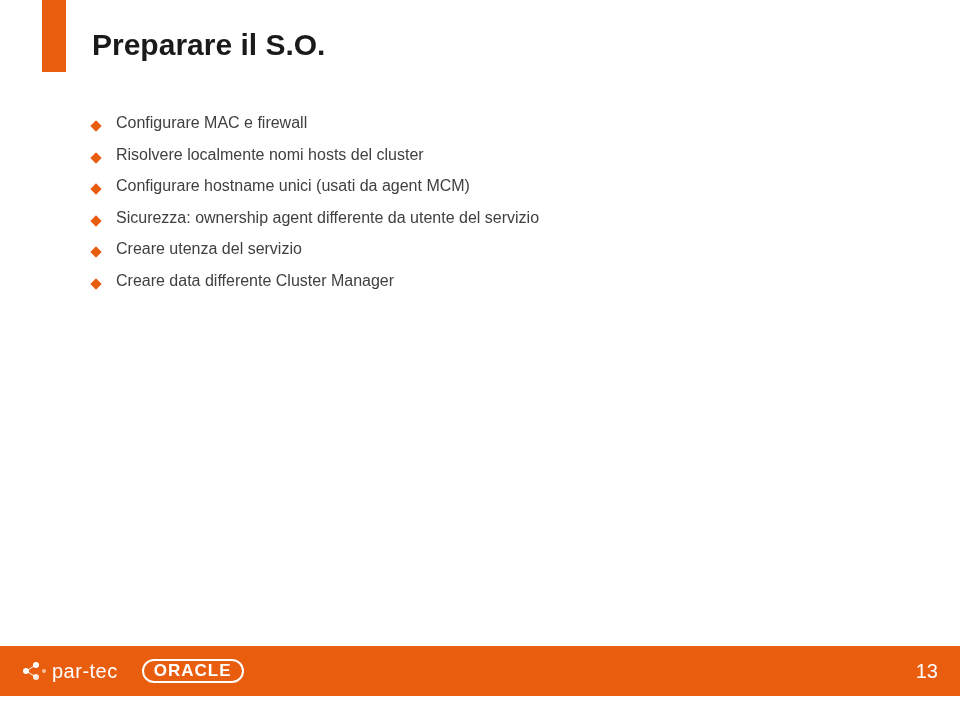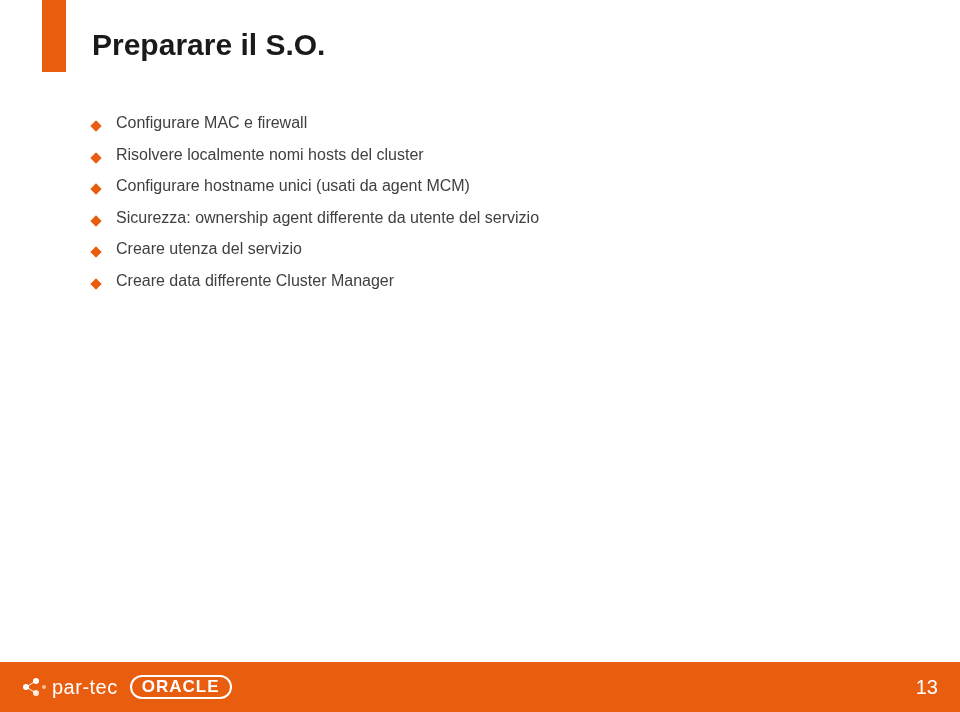--- a/index.html
+++ b/index.html
@@ -4,25 +4,25 @@
 <style>
   * { margin: 0; padding: 0; box-sizing: border-box; }
   html, body { width: 960px; height: 712px; font-family: "Trebuchet MS", "Segoe UI", sans-serif; background: #fff; overflow: hidden; }
   .slide { position: relative; width: 960px; height: 712px; }
   .accent-bar { position: absolute; left: 42px; top: 0; width: 24px; height: 72px; background: #e95d0f; }
   .title { position: absolute; left: 92px; top: 28px; font-size: 30px; font-weight: 700; color: #1a1a1a; }
   .content { position: absolute; left: 92px; top: 112px; width: 780px; }
   .content ul { list-style: none; }
   .content li { position: relative; padding-left: 24px; margin-bottom: 10px; font-size: 16px; color: #404040; line-height: 1.35; }
   .bullet { position: absolute; left: 0; top: 10px; width: 8px; height: 8px; background: #e95d0f; transform: rotate(45deg); }
-  .footer { position: absolute; left: 0; bottom: 0; width: 960px; height: 50px; background: #e95d0f; display: flex; align-items: center; padding: 0 22px; }
+  .footer { position: absolute; left: 0; bottom: 16px; width: 960px; height: 50px; background: #e95d0f; display: flex; align-items: center; padding: 0 22px; }
   .logo-partec { display: flex; align-items: center; gap: 6px; color: #fff; }
   .logo-partec svg { display: block; }
   .partec-text { font-size: 20px; font-weight: 300; letter-spacing: 0.5px; }
-  .logo-oracle { margin-left: 12px; color: #fff; font-family: Arial, sans-serif; font-size: 17px; font-weight: 700; letter-spacing: 1px; border: 2.5px solid #fff; border-radius: 13px; padding: 1px 10px 2px; line-height: 1; }
+  .logo-oracle { margin-left: 24px; color: #fff; font-family: Arial, sans-serif; font-size: 17px; font-weight: 700; letter-spacing: 1px; border: 2.5px solid #fff; border-radius: 13px; padding: 1px 10px 2px; line-height: 1; }
   .page-num { margin-left: auto; color: #fff; font-size: 20px; }
 </style>
 </head>
 <body>
 
 <div class="slide">
   <div class="accent-bar"></div>
   <h1 class="title">Preparare il S.O.</h1>
 
   <div class="content">

